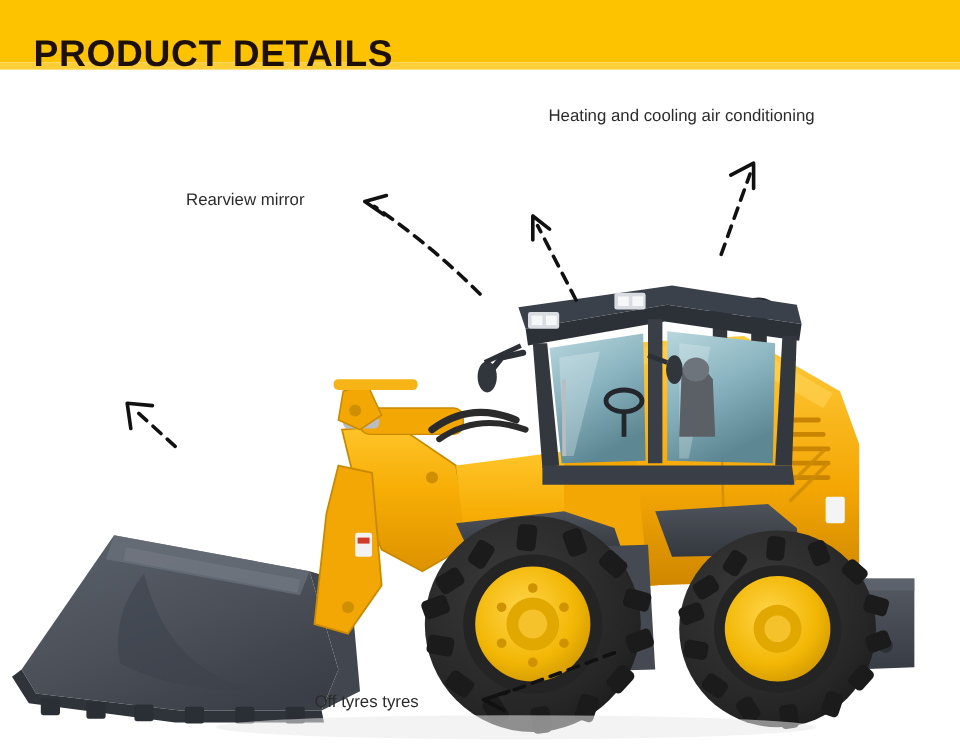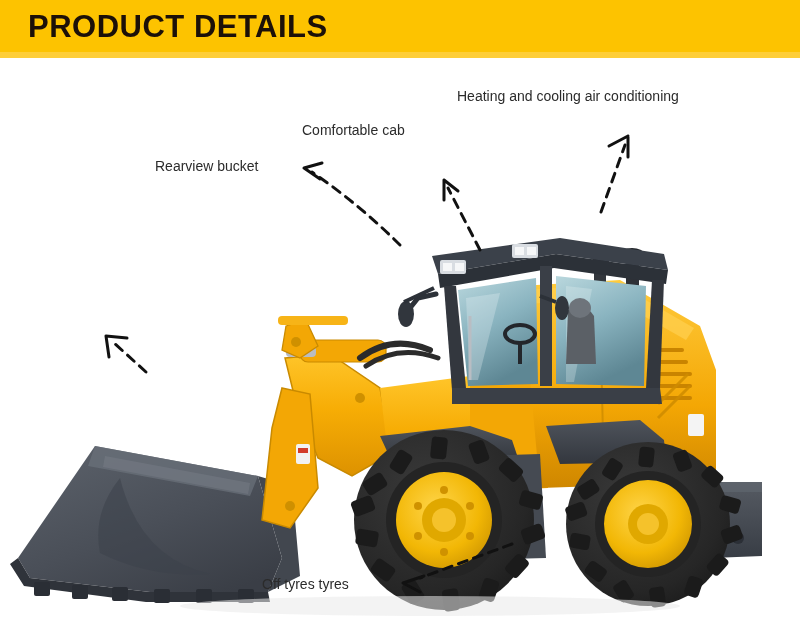--- a/index.html
+++ b/index.html
@@ -26,21 +26,21 @@
     background: #fdc300;
   }
   #header-underline {
     position: absolute;
     left: 0; top: 52px;
     width: 800px; height: 6px;
     background: #fece38;
   }
   #header-title {
     position: absolute;
-    left: 28px; top: 9px;
+    left: 28px; top: 27px;
     font-size: 31px;
     font-weight: bold;
     letter-spacing: 0.5px;
     color: #1c1008;
     font-family: "Liberation Sans", sans-serif;
     white-space: nowrap;
   }
 
   
   .callout {
@@ -340,20 +340,19 @@
     </g>
 
     <g>
       <path d="M 512,544 L 420,578" stroke="#111111" stroke-width="3" fill="none" stroke-dasharray="9 7" stroke-linecap="round"></path>
       <path d="M 403,583 L 424,576 M 403,583 L 420,592" stroke="#111111" stroke-width="3" fill="none" stroke-linecap="round"></path>
     </g>
   </svg>
 
   <div class="callout" style="left:457px; top:89px;">Heating and cooling air conditioning</div>
 
-  <div class="callout" style="left:302px; top:123px;">Comfortable cab</div>
-
-  <div class="callout" style="left:155px; top:159px;">Rearview bucket</div>
+
+  <div class="callout" style="left:155px; top:159px;">Rearview mirror</div>
 
 
   <div class="callout" style="left:262px; top:577px;">Off tyres tyres</div>
 
 </div>
 
 </body></html>

